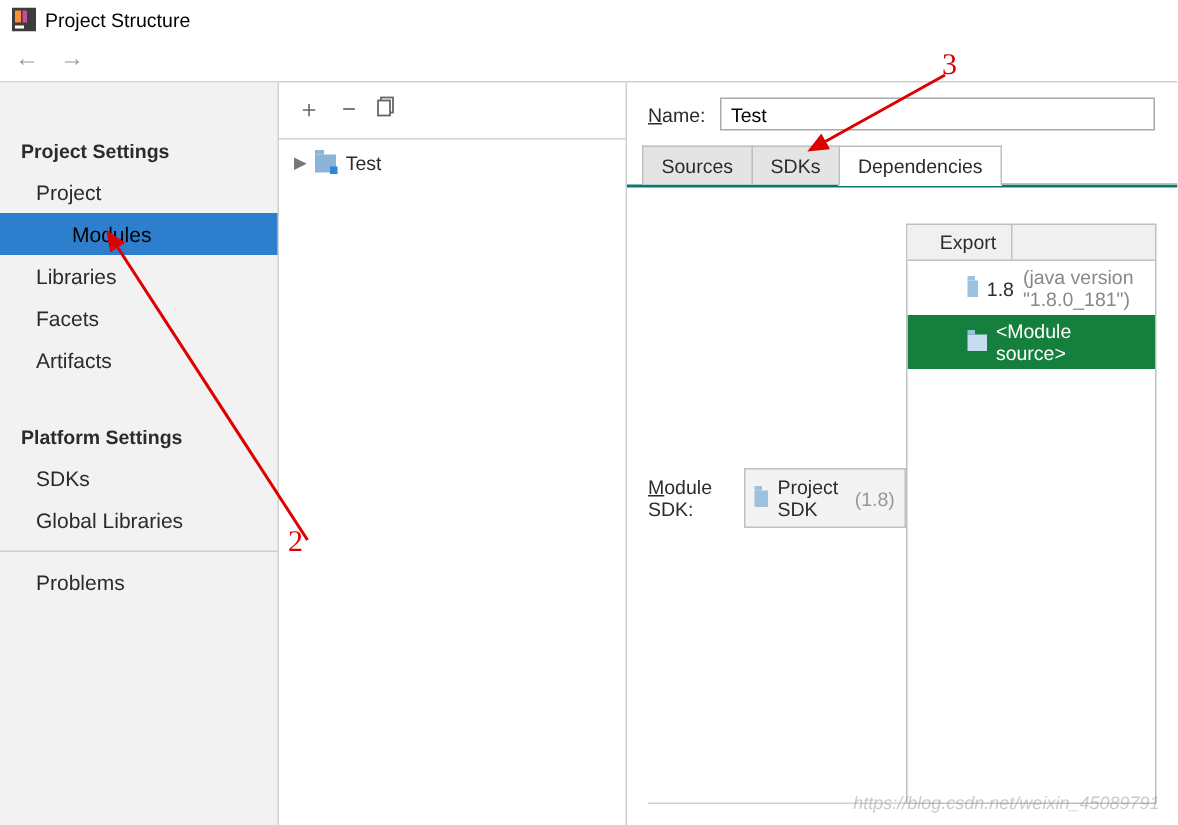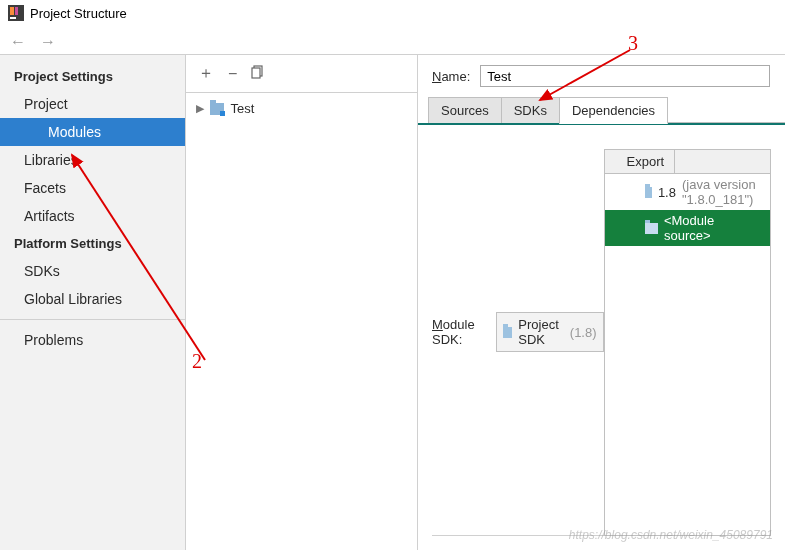--- a/index.html
+++ b/index.html
@@ -8,23 +8,23 @@
     .titlebar { display: flex; align-items: center; padding: 4px 8px; height: 26px; background: #fff; }
     .titlebar-icon { width: 16px; height: 16px; margin-right: 6px; }
     .titlebar-text { font-size: 13px; color: #000; }
     
     .toolbar { display: flex; align-items: center; padding: 4px 8px; height: 28px; gap: 10px; }
     .toolbar-arrow { color: #999; font-size: 16px; cursor: pointer; padding: 0 2px; }
     
     .main { display: flex; height: calc(100% - 54px); border-top: 1px solid #d0d0d0; }
     
     .sidebar { width: 186px; background: #f2f2f2; border-right: 1px solid #d0d0d0; padding: 8px 0; }
-    .sidebar-heading { font-weight: bold; font-size: 13px; padding: 6px 14px; color: #2b2b2b; }
+    .sidebar-heading { font-weight: bold; font-size: 13px; padding: 6px 14px; color: #2b2b2b; margin-top: 24px; }
     .sidebar-item { padding: 6px 14px 6px 24px; font-size: 14px; cursor: pointer; }
-    .sidebar-item.selected { background: #2d7fce; color: #ffffff; padding-left: 48px; }
+    .sidebar-item.selected { background: #2d7fce; color: #000000; padding-left: 48px; }
     .sidebar-separator { border-top: 1px solid #d0d0d0; margin: 6px 0; }
     
     .middle { width: 232px; border-right: 1px solid #d0d0d0; display: flex; flex-direction: column; }
     .middle-toolbar { display: flex; align-items: center; gap: 14px; padding: 8px 12px; border-bottom: 1px solid #d0d0d0; }
     .tool-icon { font-size: 16px; color: #666; cursor: pointer; }
     .tree { padding: 6px 10px; }
     .tree-row { display: flex; align-items: center; gap: 6px; padding: 2px 0; }
     .tree-arrow { color: #777; font-size: 11px; }
     .folder { width: 14px; height: 12px; background: #8ab4d8; position: relative; }
     .folder::before { content: ""; position: absolute; top: -3px; left: 0; width: 6px; height: 3px; background: #8ab4d8; }

